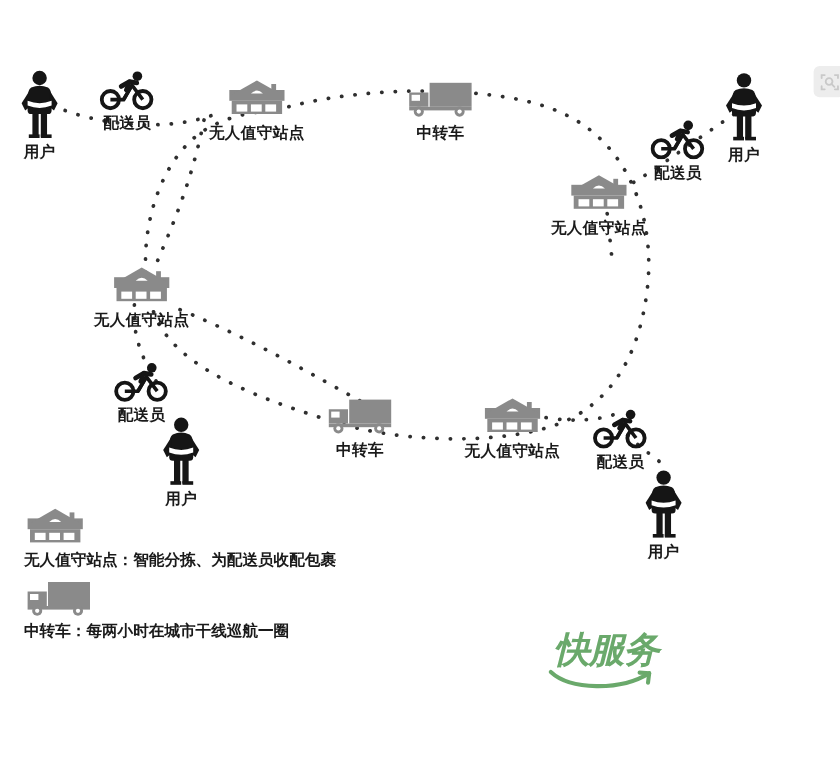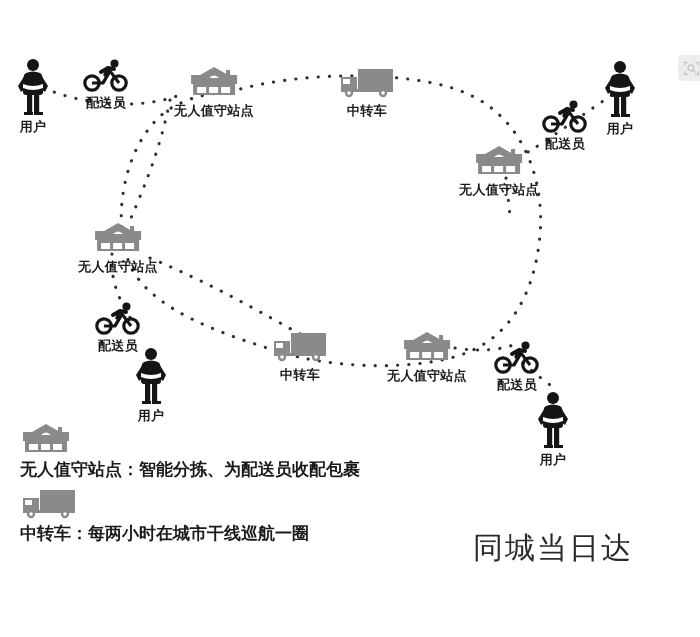--- a/index.html
+++ b/index.html
@@ -12,21 +12,21 @@
   }
   #stage{position:absolute;left:0;top:0;width:700px;height:637px;}
   .node{position:absolute;display:flex;flex-direction:column;align-items:center;}
   .node .cap{
     font-size:13px;font-weight:bold;color:#1a1a1a;
     white-space:nowrap;margin-top:2px;letter-spacing:.3px;
   }
   .icon{display:block;}
   .legend{position:absolute;left:20px;}
   .legend-row{display:flex;flex-direction:column;align-items:flex-start;margin-bottom:6px;}
-  .legend-txt{font-size:17px;font-weight:bold;color:#1a1a1a;white-space:nowrap;margin-top:1px;text-align:center;}
+  .legend-txt{font-size:13px;font-weight:bold;color:#1a1a1a;white-space:nowrap;margin-top:1px;text-align:center;}
   .brand{position:absolute;display:flex;align-items:center;}
   .brand-mark{font-size:30px;font-weight:bold;font-style:italic;color:#6aa96b;line-height:1;letter-spacing:-1px;}
   .brand-wrap{position:relative;display:flex;flex-direction:column;align-items:center;}
   .brand-name{font-size:30px;color:#2b2b2b;margin-left:18px;letter-spacing:2px;}
   .scanbtn{
     position:absolute;width:26px;height:26px;border-radius:5px;
     background:#ededed;display:flex;align-items:center;justify-content:center;
   }
 </style>
 </head>
@@ -270,21 +270,27 @@
           <circle cx="11" cy="27" r="4.2" fill="#8a8a8a"></circle>
           <circle cx="11" cy="27" r="1.8" fill="#ffffff"></circle>
           <circle cx="45" cy="27" r="4.2" fill="#8a8a8a"></circle>
           <circle cx="45" cy="27" r="1.8" fill="#ffffff"></circle>
         </svg>
         <div class="legend-txt">中转车：每两小时在城市干线巡航一圈</div>
       </div>
     </div>
 
   <div class="brand" style="left:455px;top:528px;">
-    <div class="brand-name">同城当日达</div>
+    <div class="brand-wrap">
+      <div class="brand-mark">快服务</div>
+      <svg width="100" height="22" viewBox="0 0 100 22" style="margin-top:-2px;">
+        <path d="M4,4 C20,19 62,20 86,5" fill="none" stroke="#6aa96b" stroke-width="3.4" stroke-linecap="round"></path>
+        <path d="M86,5 L78,4.5 M86,5 L85,13" fill="none" stroke="#6aa96b" stroke-width="3.4" stroke-linecap="round"></path>
+      </svg>
+    </div>
   </div>
 
   <div class="scanbtn" style="left:678px;top:55px;">
     <svg width="17" height="17" viewBox="0 0 20 20">
       <g fill="none" stroke="#c9c9c9" stroke-width="1.8" stroke-linecap="round">
         <path d="M2,6 V3 H5"></path>
           <path d="M15,3 H18 V6"></path>
         <path d="M18,14 V17 H15"></path>
           <path d="M5,17 H2 V14"></path>
         <circle cx="9.3" cy="9.3" r="3.3"></circle>

